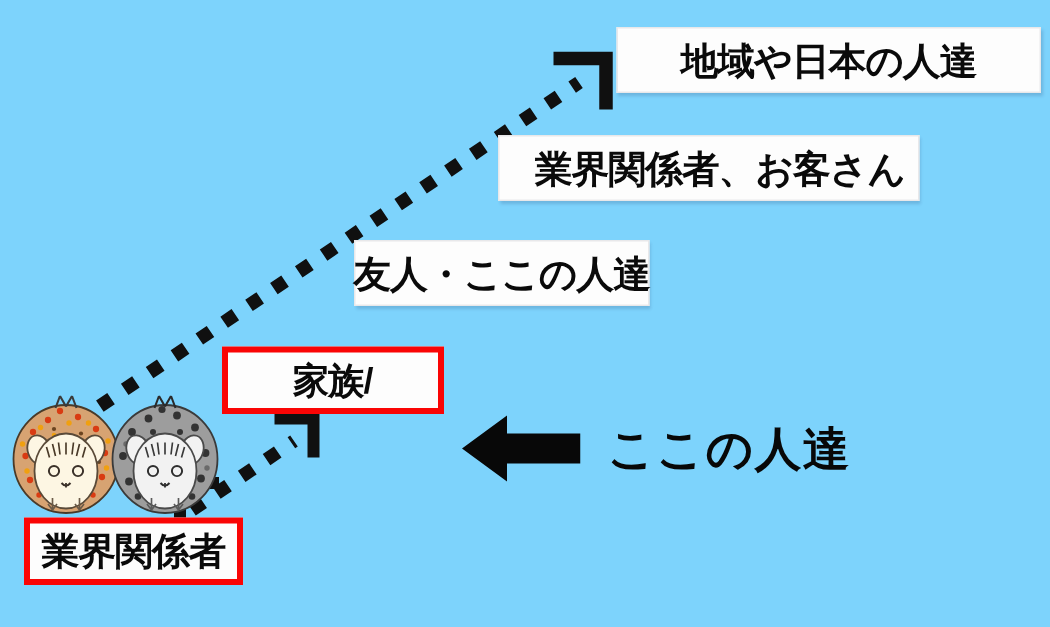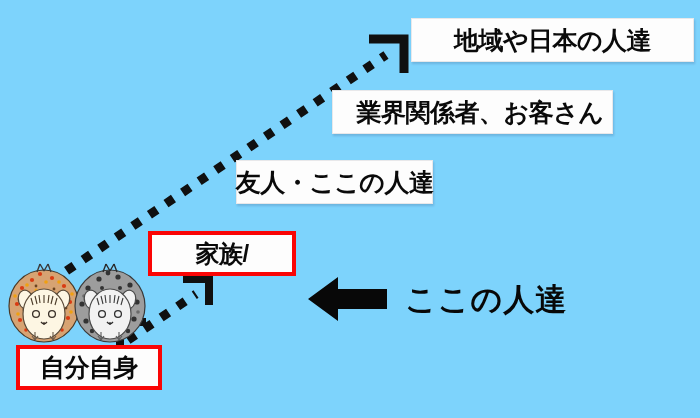--- a/index.html
+++ b/index.html
@@ -266,21 +266,21 @@
 
   <div class="label-box plain" id="label-friends">
     <span>友人・ここの人達</span>
   </div>
 
   <div class="label-box redbox" id="label-family">
     <span class="kuro">家族/</span>
   </div>
 
   <div class="label-box redbox" id="label-self">
-    <span>自分自身</span>
+    <span>業界関係者</span>
   </div>
 
   <div id="callout">
     <svg id="callout-arrow" width="79" height="48" viewBox="0 0 79 48" xmlns="http://www.w3.org/2000/svg">
       <path d="M 0 24 L 30 2 L 30 14 L 79 14 L 79 34 L 30 34 L 30 46 Z" fill="#080808"></path>
     </svg>
     <span id="callout-text">ここの人達</span>
   </div>
 
 </div>

